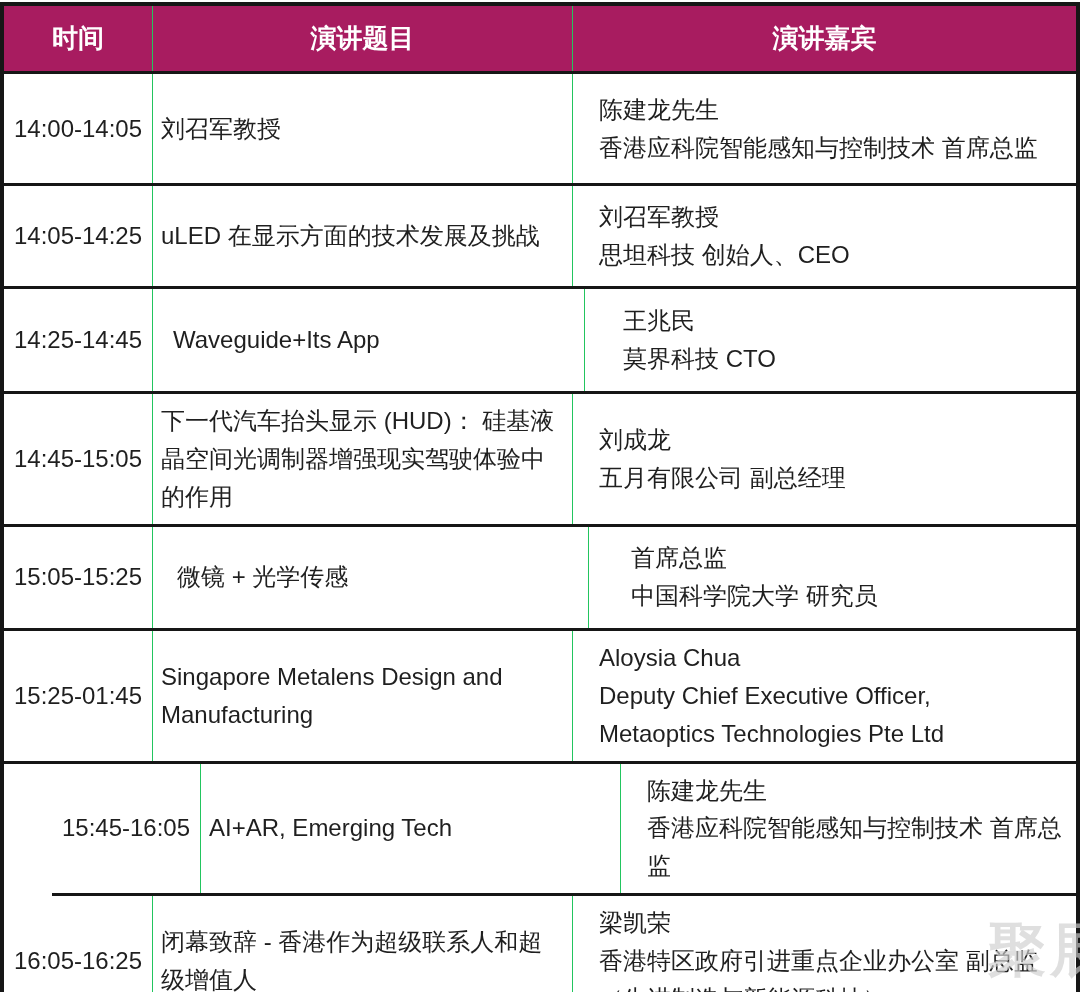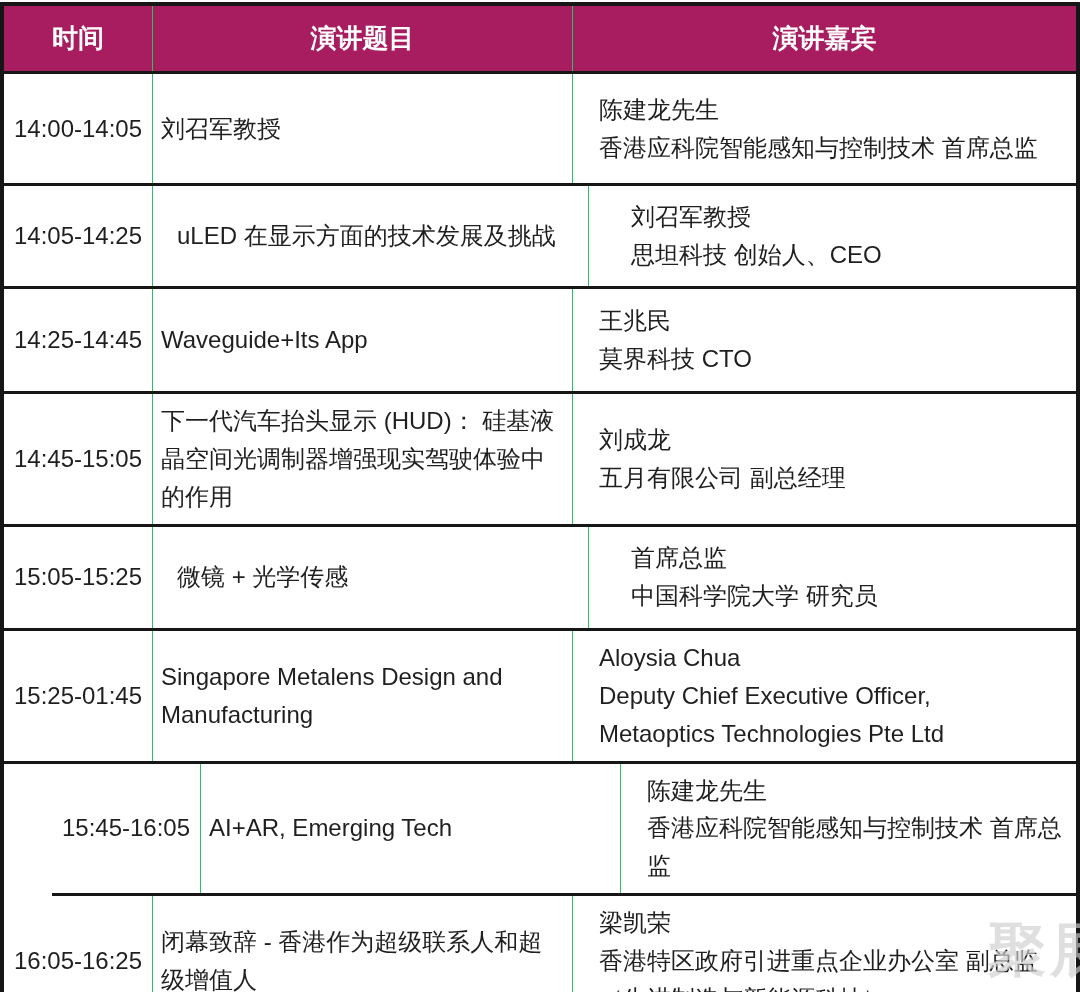--- a/index.html
+++ b/index.html
@@ -64,22 +64,22 @@
     padding-right: 10px;
   }
   .speaker-cell {
     text-align: left;
     padding-left: 26px;
     padding-right: 8px;
     white-space: pre-line;
   }
   
   .r1 { min-height: 109px; }
-  .r2 { min-height: 100px; gap: 16px; }
-  .r3 { min-height: 102px; }
+  .r2 { min-height: 100px; }
+  .r3 { min-height: 102px; gap: 12px; }
   .r4 { min-height: 127px; }
   .r5 { min-height: 101px; gap: 16px; }
   .r6 { min-height: 127px; }
   .r7 { min-height: 103px; margin-left: 48px; }
   .r8 { min-height: 126px; }
   .watermark {
     position: absolute;
     right: -32px;
     bottom: 2px;
     font-size: 58px;

